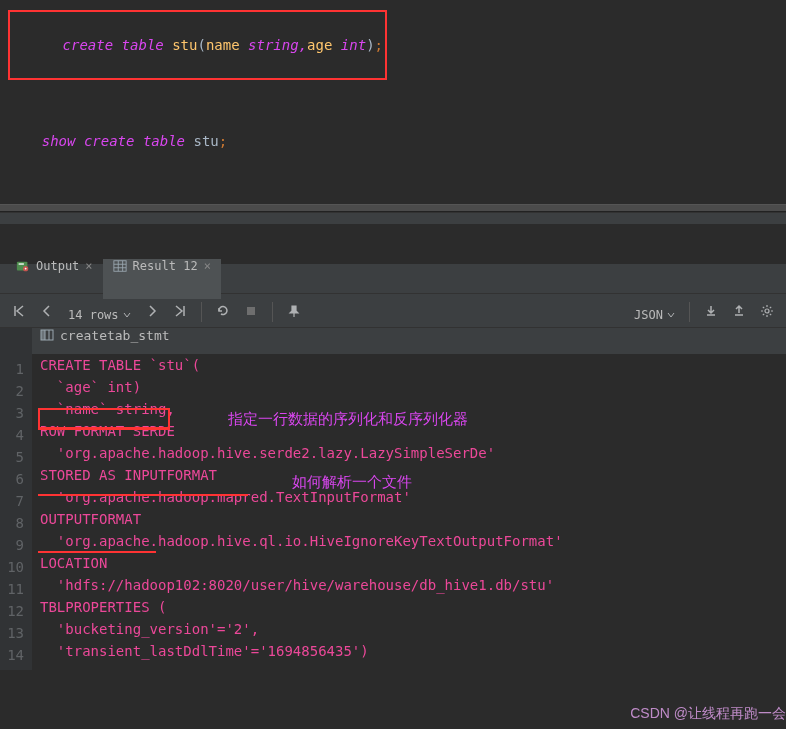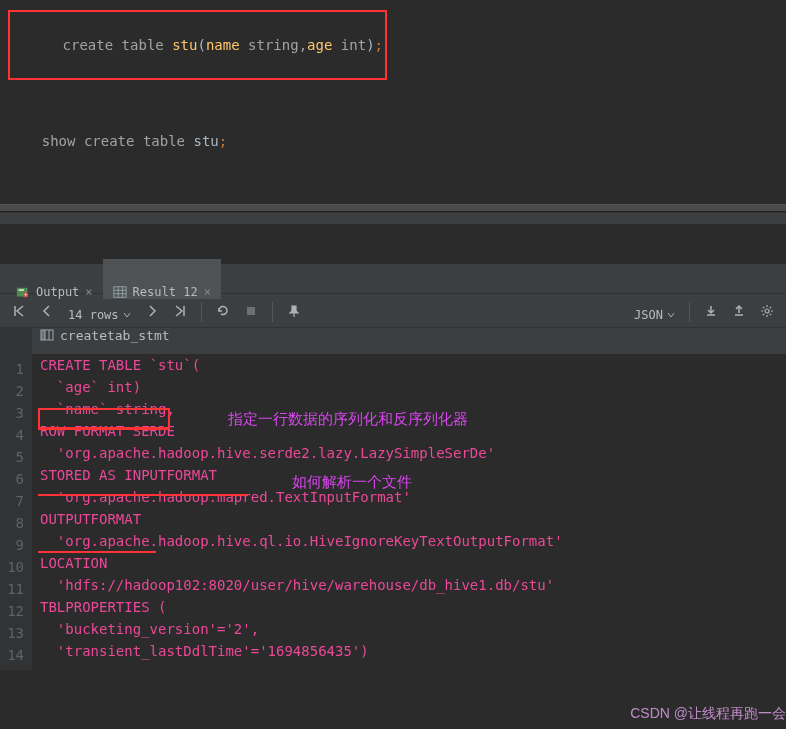--- a/index.html
+++ b/index.html
@@ -1,31 +1,31 @@
 <!DOCTYPE html>
 <html><head>
 <meta charset="utf-8">
 <style>
   * { margin: 0; padding: 0; box-sizing: border-box; }
   body { background: #2b2b2b; font-family: 'Consolas', 'Monaco', monospace; font-size: 14px; color: #a9b7c6; position: relative; width: 786px; height: 729px; overflow: hidden; }
   
   .editor-area { background: #2b2b2b; padding: 10px 8px; }
   .code-line { font-family: monospace; font-size: 14px; line-height: 22px; white-space: pre; }
   .highlight-box { border: 2px solid #ff3333; display: inline-block; padding: 0px 2px; margin-bottom: 10px; }
-  .kw-orange { color: #a3a3a3; }
+  .kw-orange { color: #d946ef; font-style: italic; }
   .kw-yellow { color: #ffc66d; }
   .kw-grey { color: #a9b7c6; }
   .paren { color: #a9b7c6; }
   .semi { color: #cc7832; }
   
   .divider-bar { height: 8px; background: #4b4b4b; border-top: 1px solid #555; border-bottom: 1px solid #222; }
   
   .panel-area { background: #3c3f41; }
   .tabs-row { display: flex; align-items: center; height: 30px; background: #3c3f41; border-bottom: 1px solid #323232; padding-left: 6px; }
-  .tab { display: flex; align-items: flex-end; padding: 0 10px; height: 40px; font-size: 12px; color: #bbbbbb; }
+  .tab { display: flex; align-items: flex-start; padding: 0 10px; height: 40px; font-size: 12px; color: #bbbbbb; }
   .tab-icon { width: 14px; height: 14px; margin-right: 6px; display: inline-flex; }
   .tab-close { margin-left: 6px; color: #888; font-size: 12px; }
   .tab.active { background: #4e5254; }
   
   .toolbar-row { display: flex; align-items: center; height: 34px; background: #3c3f41; border-bottom: 1px solid #323232; padding: 0 8px; justify-content: space-between; }
   .toolbar-left, .toolbar-right { display: flex; align-items: flex-end; gap: 6px; }
   .toolbar-btn { width: 22px; height: 22px; display: flex; align-items: center; justify-content: center; color: #afb1b3; cursor: pointer; }
   .toolbar-text { font-size: 12px; color: #bbbbbb; padding: 0 4px; display: flex; align-items: center; }
   .toolbar-sep { width: 1px; height: 20px; background: #555; margin: 0 4px; }
   

